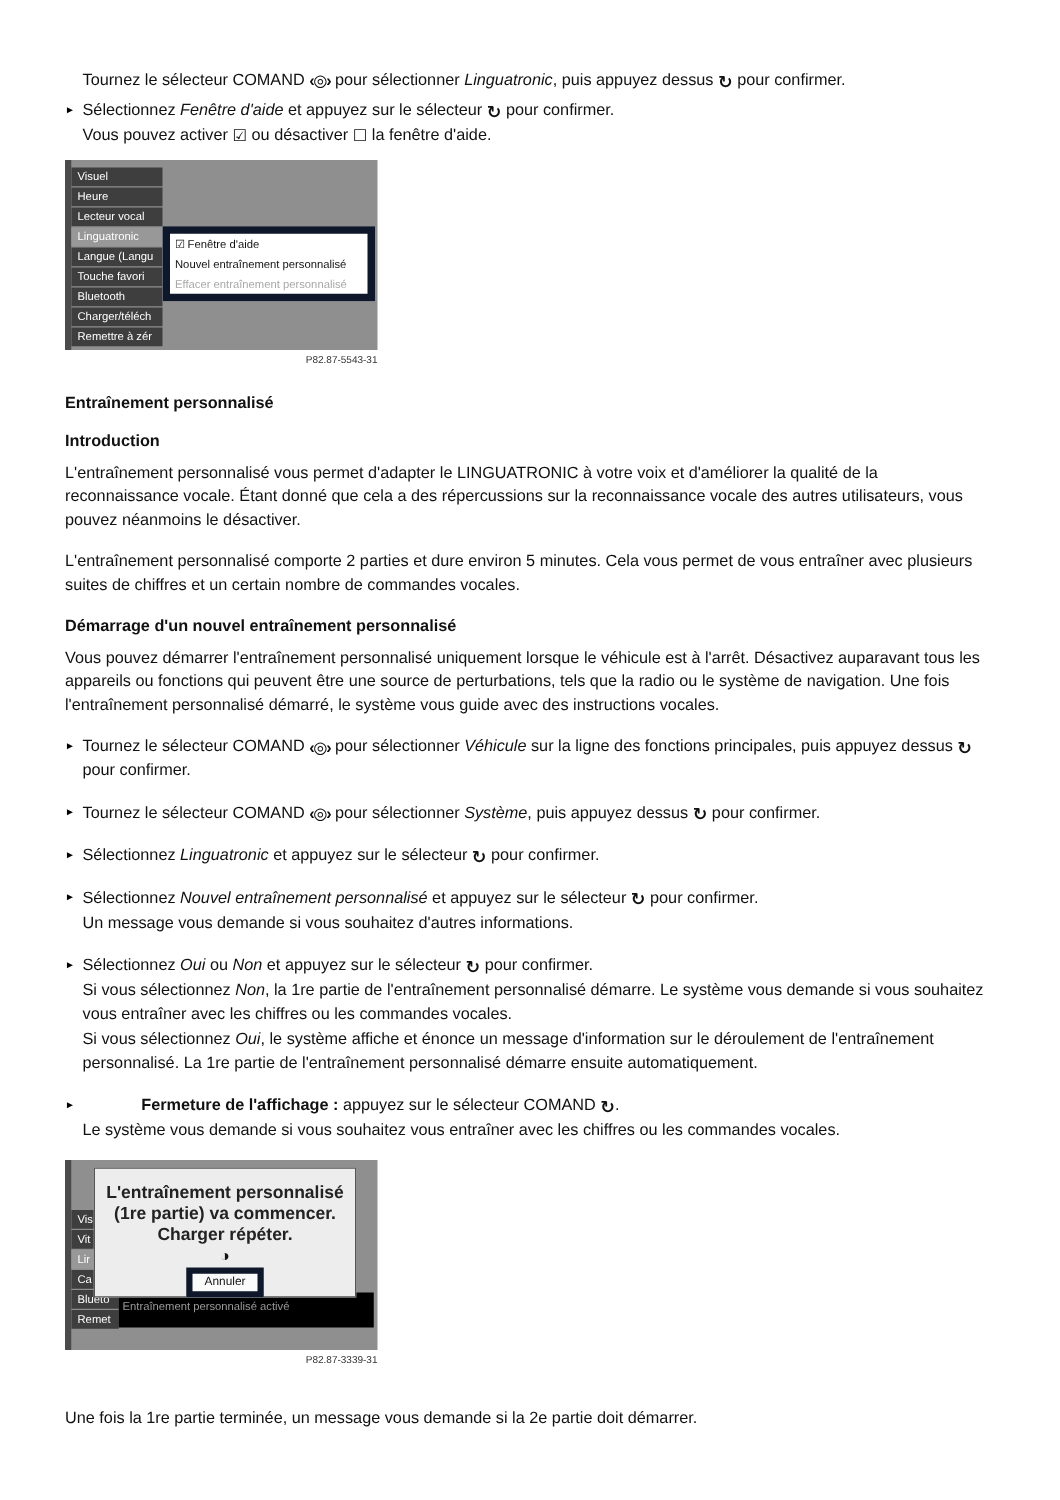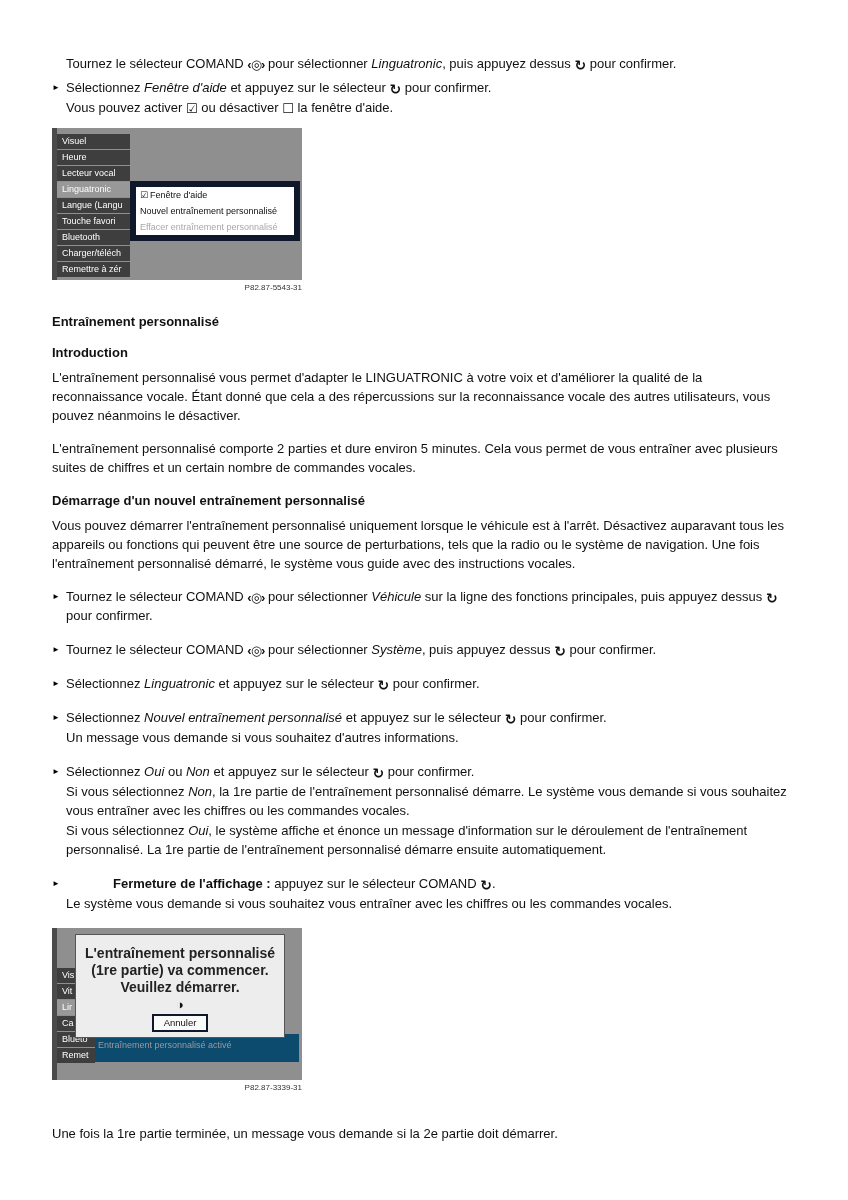--- a/index.html
+++ b/index.html
@@ -56,32 +56,32 @@
     height:16px; font-size:9px; line-height:16px; color:#111;
     padding-left:4px; white-space:nowrap; overflow:hidden;
   }
   .sub-row.disabled { color:#a8a8a8; }
   .sub-row .cb { font-size:9px; margin-right:2px; }
   .fig-caption { width:250px; text-align:right; font-size:8px; color:#333; margin-top:3px; }
 
   
   .occluded-strip {
     position:absolute; left:38px; top:106px; width:204px; height:28px;
-    background:#0c4a6e; padding:2px 0 0 3px; overflow:hidden;
+    background:#000000; padding:2px 0 0 3px; overflow:hidden;
   }
   .occ-text { font-size:9px; color:#9a9a9a; white-space:nowrap; }
   .dialog {
     position:absolute; left:18px; top:6px; width:210px; height:104px;
     background:#ededed; border:1px solid #555; text-align:center; padding-top:10px;
   }
   .dialog-line { font-size:14px; font-weight:bold; color:#222; line-height:17px; }
   .progress { font-size:13px; line-height:15px; color:#111; margin:1px 0; }
   .btn-annuler {
     display:inline-block; margin-top:1px; padding:0 10px;
-    border:2px solid #0f172a; background:#fafafa;
+    border:5px solid #0f172a; background:#fafafa;
     font-size:9.5px; line-height:14px; color:#111;
   }
 </style>
 </head>
 <body>
 
 <div class="content">
 
   <div id="top-steps" class="step-list top">
       <div class="step">
@@ -180,21 +180,21 @@
           <div class="menu-row small">Ca</div>
           <div class="menu-row small">Blueto</div>
           <div class="menu-row small">Remet</div>
         </div>
       <div class="occluded-strip">
         <span class="occ-text">Entraînement personnalisé activé</span>
       </div>
       <div class="dialog">
         <div class="dialog-line">L'entraînement personnalisé</div>
         <div class="dialog-line">(1re partie) va commencer.</div>
-        <div class="dialog-line">Veuillez démarrer.</div>
+        <div class="dialog-line">Charger répéter.</div>
         <div class="progress">◑</div>
         <div><span class="btn-annuler">Annuler</span></div>
       </div>
     </div>
     <figcaption class="fig-caption">P82.87-3339-31</figcaption>
   </figure>
 
   <p class="para closing">Une fois la 1re partie terminée, un message vous demande si la 2e partie doit démarrer.</p>
 
 </div>

